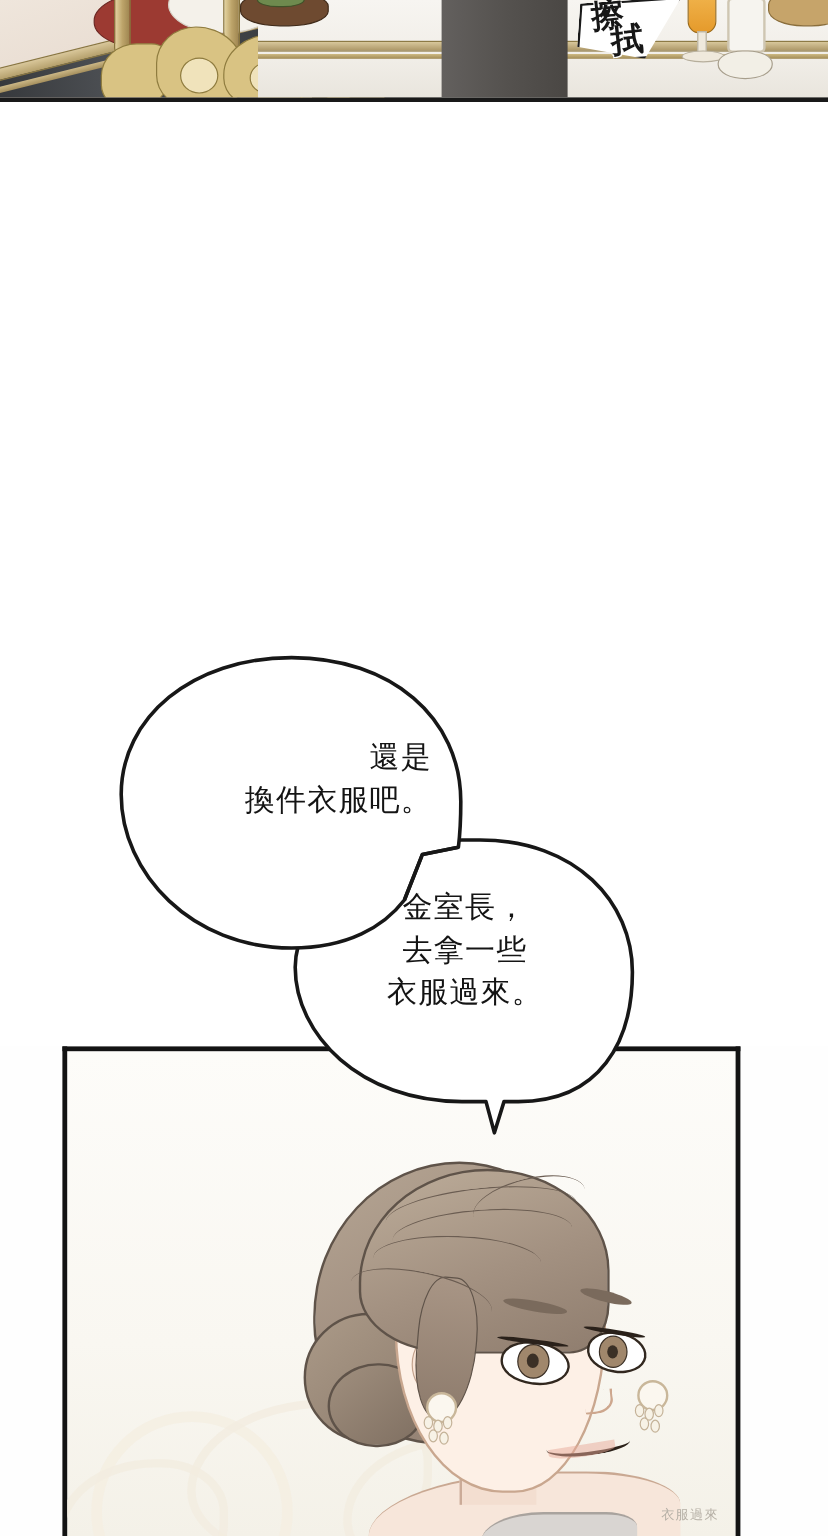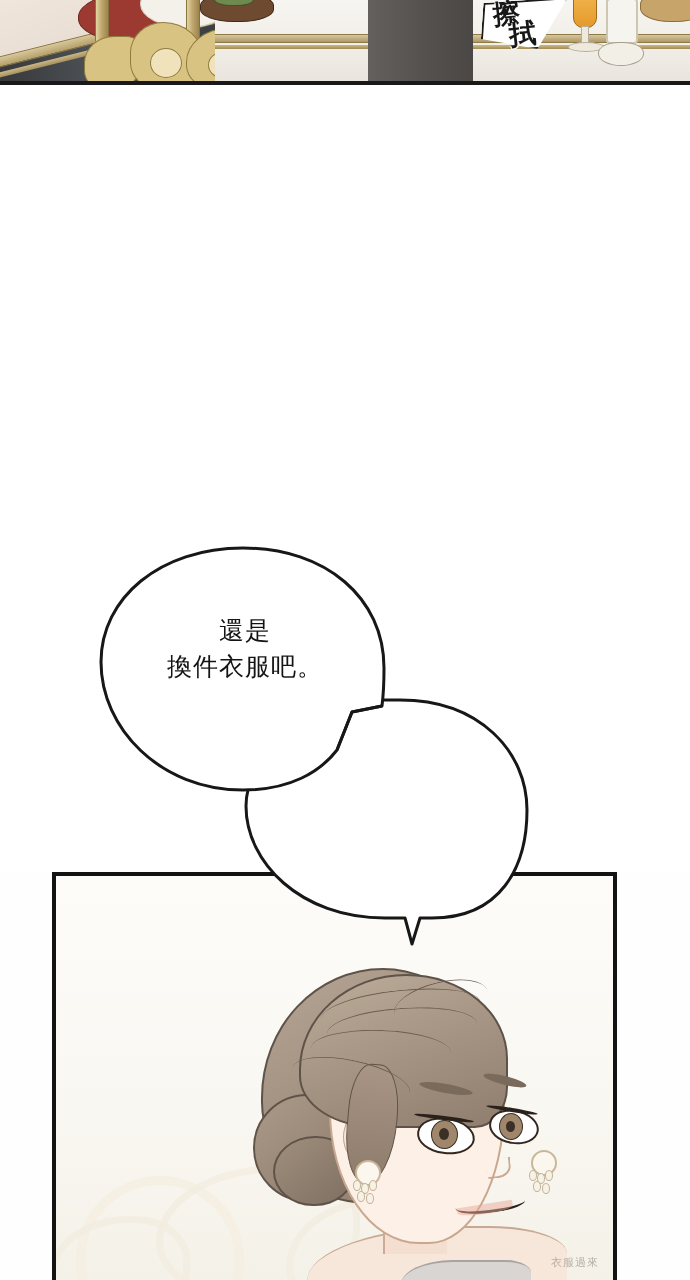--- a/index.html
+++ b/index.html
@@ -152,21 +152,21 @@
   .bubble-text {
     position: absolute;
     text-align: center;
     color: #141414;
     font-size: 25px;
     line-height: 1.42;
     letter-spacing: 1px;
     font-family: "DejaVu Sans", "Liberation Sans", sans-serif;
     white-space: pre-line;
   }
-  #bubble1-text { left: 130px; top: 613px; width: 230px; }
+  #bubble1-text { left: 130px; top: 613px; width: 230px; text-align: right; }
   #bubble2-text { left: 280px; top: 738px; width: 215px; }
 
   
   .panel-bottom {
     position: absolute;
     left: 52px; top: 872px;
     width: 565px; height: 408px;
     border: 4px solid #131313;
     border-bottom: none;
     box-sizing: border-box;
@@ -483,14 +483,17 @@
          L 352 712
          L 382 706
          C 382 706, 384 690, 384 668
          C 384 598, 326 548, 243 548 Z" fill="#ffffff" stroke="#171717" stroke-width="3" stroke-linejoin="round"></path>
 
     <path d="M337 750 L 352 712 L 382 706" fill="none" stroke="#171717" stroke-width="3" stroke-linejoin="round"></path>
   </svg>
 
   <div class="bubble-text" id="bubble1-text">還是
 換件衣服吧。</div>
+  <div class="bubble-text" id="bubble2-text">金室長，
+去拿一些
+衣服過來。</div>
 
 </div>
 
 </body></html>

